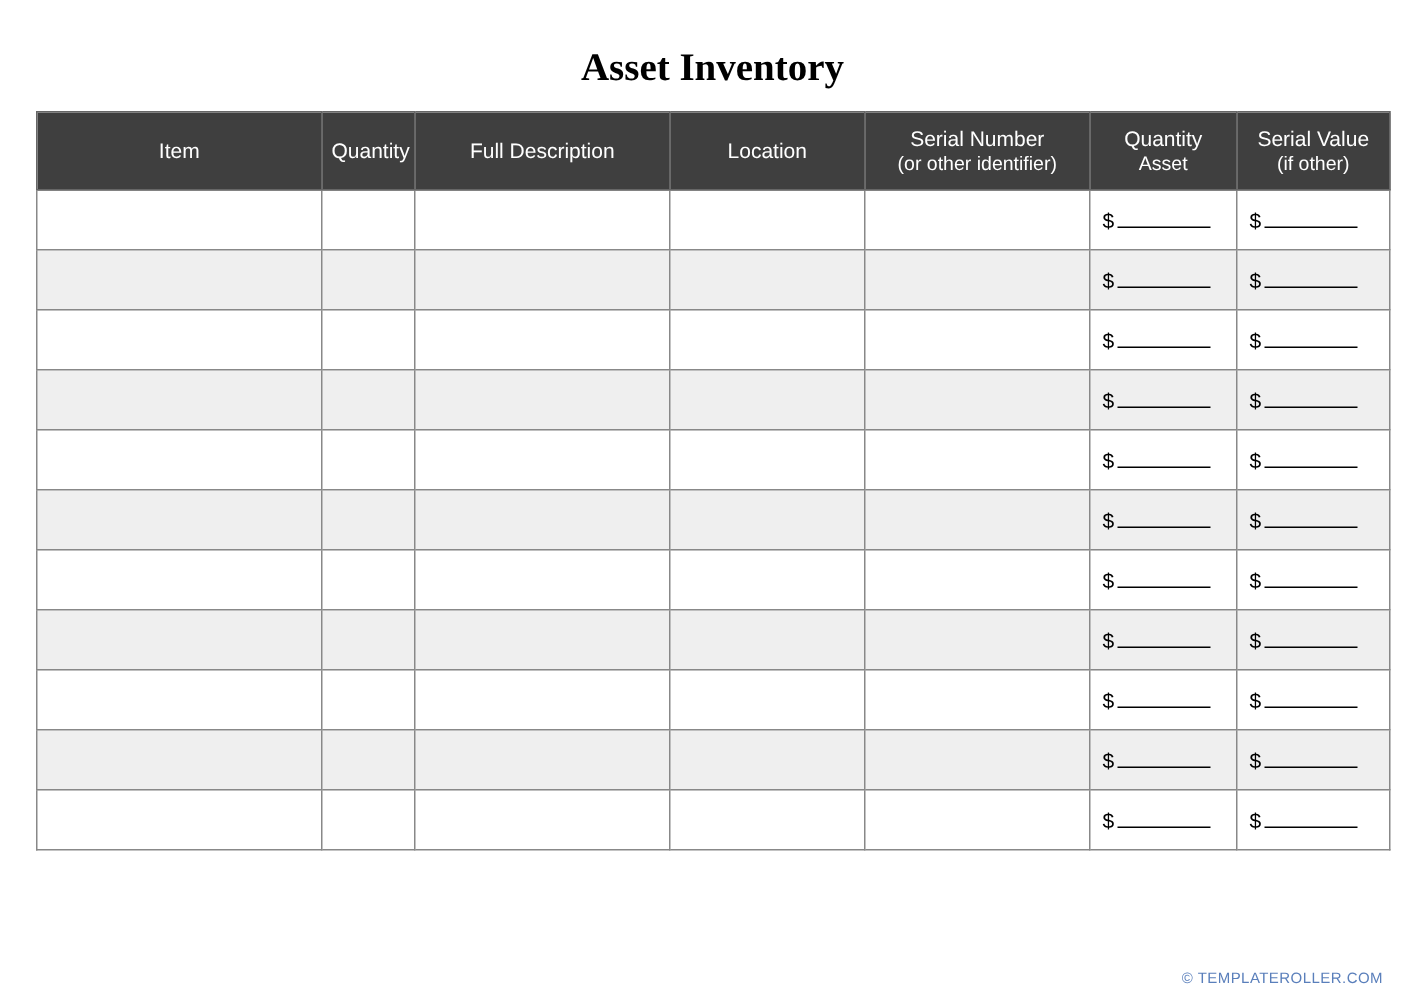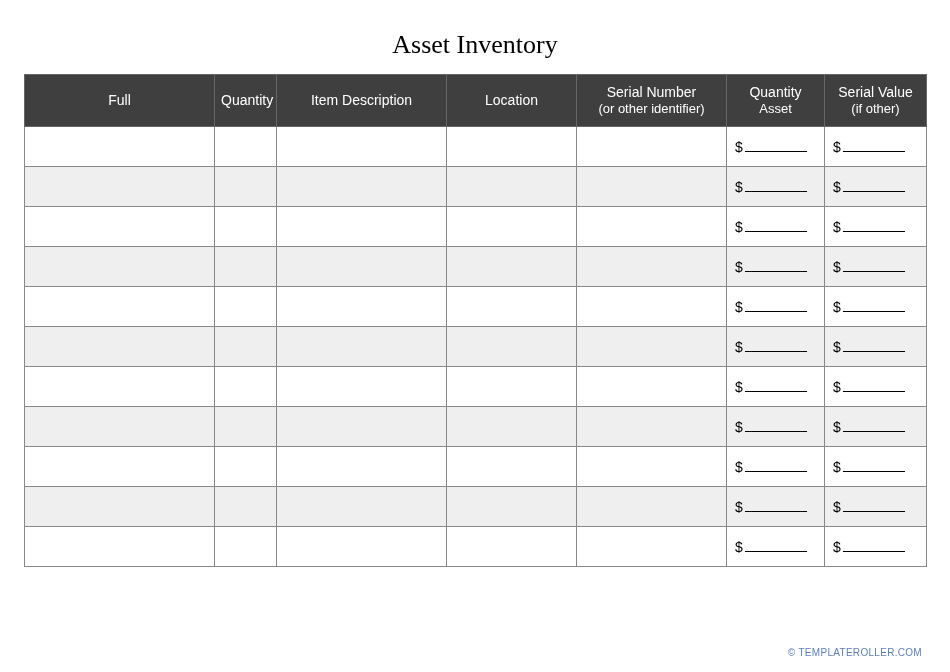--- a/index.html
+++ b/index.html
@@ -7,21 +7,21 @@
       width: 950px;
       height: 672px;
       font-family: Arial, Helvetica, sans-serif;
       background: #fff;
       padding: 30px 24px 16px 24px;
       position: relative;
     }
     h1.title {
       text-align: center;
       font-size: 26px;
-      font-weight: normal;
+      font-weight: bold;
       font-family: "Times New Roman", Times, serif;
       margin-bottom: 14px;
       color: #000;
     }
     table.inventory {
       width: 100%;
       border-collapse: collapse;
       table-layout: fixed;
     }
     table.inventory th {
@@ -95,23 +95,23 @@
     <col class="c-item">
       <col class="c-qty">
       <col class="c-desc">
       <col class="c-loc">
       <col class="c-ser">
       <col class="c-orig">
       <col class="c-curr">
   </colgroup>
   <thead>
     <tr>
-      <th>Full</th>
+      <th>Item</th>
       <th>Quantity</th>
-      <th>Item Description</th>
+      <th>Full Description</th>
       <th>Location</th>
       <th>
         <span>Serial Number</span>
         <span class="sub">(or other identifier)</span>
       </th>
       <th>
         <span>Quantity</span>
         <span class="sub">Asset</span>
       </th>
       <th>

